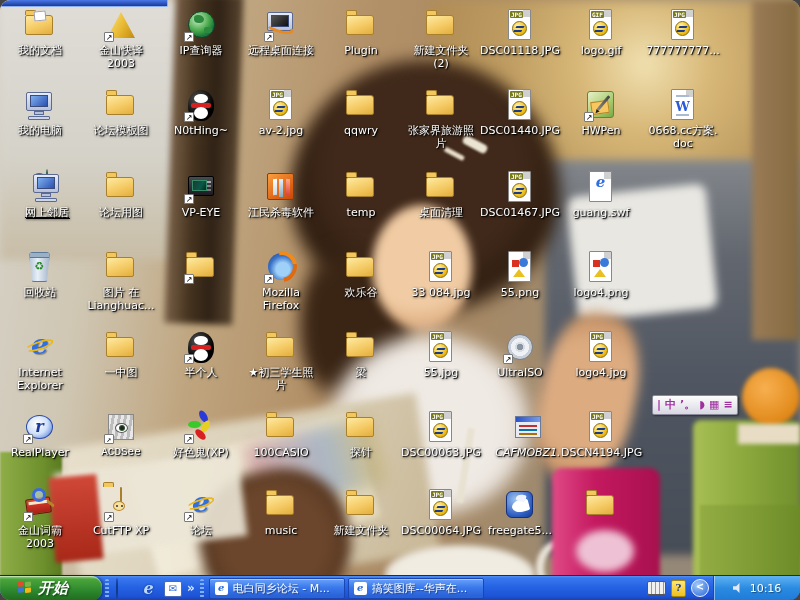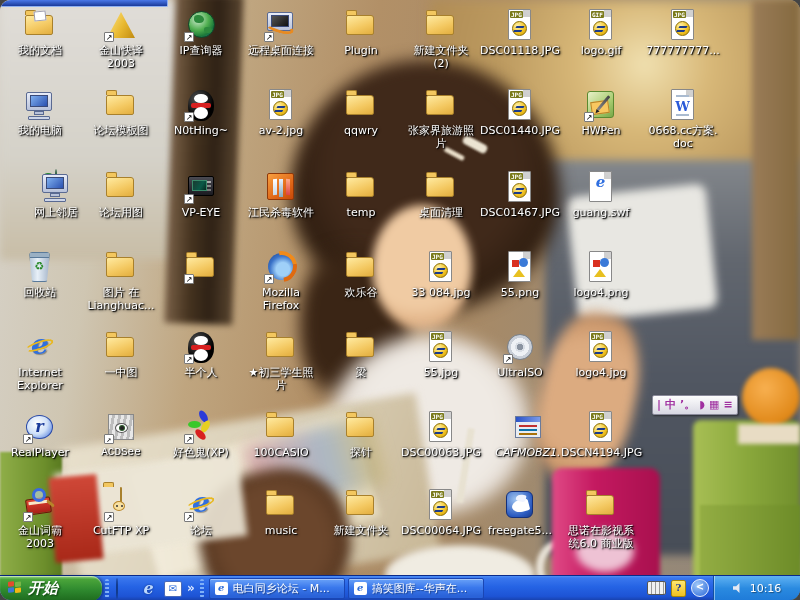--- a/index.html
+++ b/index.html
@@ -152,21 +152,21 @@
 
   
   .imebar{position:absolute;left:652px;top:395px;height:18px;display:flex;align-items:center;gap:4px;padding:0 4px;
     background:linear-gradient(#fdfdfd,#d8d8e2);border:1px solid #8a8a9a;border-radius:2px;box-shadow:1px 1px 2px rgba(0,0,0,.45)}
   .imebar span{font:bold 11px/16px "DejaVu Sans",sans-serif;color:#a030a0}
 
   
   .taskbar{position:absolute;left:0;bottom:0;width:800px;height:25px;display:flex;align-items:center;
     background:linear-gradient(#4f91f6 0%,#3a77ee 8%,#2563e4 45%,#1d53d4 85%,#1843b0 100%);
     border-top:1px solid #0a2a8a;box-sizing:border-box}
-  .start{position:relative;height:25px;width:102px;flex:0 0 auto;display:flex;align-items:center;gap:5px;padding-left:8px;box-sizing:border-box;
+  .start{position:relative;height:25px;width:102px;flex:0 0 auto;display:flex;align-items:center;gap:5px;padding-left:18px;box-sizing:border-box;
     background:linear-gradient(#8fd07a 0%,#4aa43a 14%,#2f8a2f 55%,#1e6a1e 100%);
     border-radius:0 11px 11px 0;box-shadow:inset 0 1px 1px rgba(255,255,255,.5),2px 0 3px rgba(0,0,0,.35);cursor:pointer}
   .start-text{font:italic bold 15px "DejaVu Sans",sans-serif;color:#fff;text-shadow:1px 1px 2px #0a3a0a}
   .flag{position:relative;width:15px;height:14px;display:inline-block;transform:skewY(-6deg)}
   .flag i{position:absolute;width:6px;height:5px;border-radius:1px}
   .flag i:nth-child(1){left:0;top:0;background:#e34b2e}
   .flag i:nth-child(2){left:7px;top:1px;background:#7ab648}
   .flag i:nth-child(3){left:0;top:6px;background:#3b76d6}
   .flag i:nth-child(4){left:7px;top:7px;background:#f2b813}
   .grip{width:4px;height:19px;margin:0 3px;background:repeating-linear-gradient(180deg,#7fb0f8 0 2px,transparent 2px 4px);border-radius:2px}
@@ -383,21 +383,21 @@
         <span class="ico">
           <span class="g-page">
             <span class="g-fold"></span>
             <span class="g-lines"></span>
             <span class="g-w">W</span>
           </span>
         </span>
         <div class="lbl">0668.cc方案.
 doc</div>
       </div>
-      <div class="icon" style="left: 16px; top: 170px;">
+      <div class="icon" style="left: 7px; top: 170px; text-decoration: underline;">
         <span class="ico">
           <span class="g-comp"><span class="g-globe mini"></span><span class="g-mon">
               <span class="g-scr"></span>
             </span><span class="g-stand"></span></span>
         </span>
         <div class="lbl">网上邻居</div>
       </div>
       <div class="icon" style="left: 81px; top: 170px;">
         <span class="ico">
           <span class="g-folder"></span>
@@ -703,22 +703,20 @@
           <span class="g-dove">
             <span class="g-bird"></span>
           </span>
         </span>
         <div class="lbl">freegate5...</div>
       </div>
       <div class="icon" style="left: 561px; top: 488px;">
         <span class="ico">
           <span class="g-folder"></span>
         </span>
-        <div class="lbl">思诺在影视系
-统6.0 商业版</div>
       </div>
     </div>
 
   <div class="imebar" id="imebar">
       <span>|</span>
       <span>中</span>
       <span>’。</span>
       <span>◗</span>
       <span>▦</span>
       <span>≡</span>

